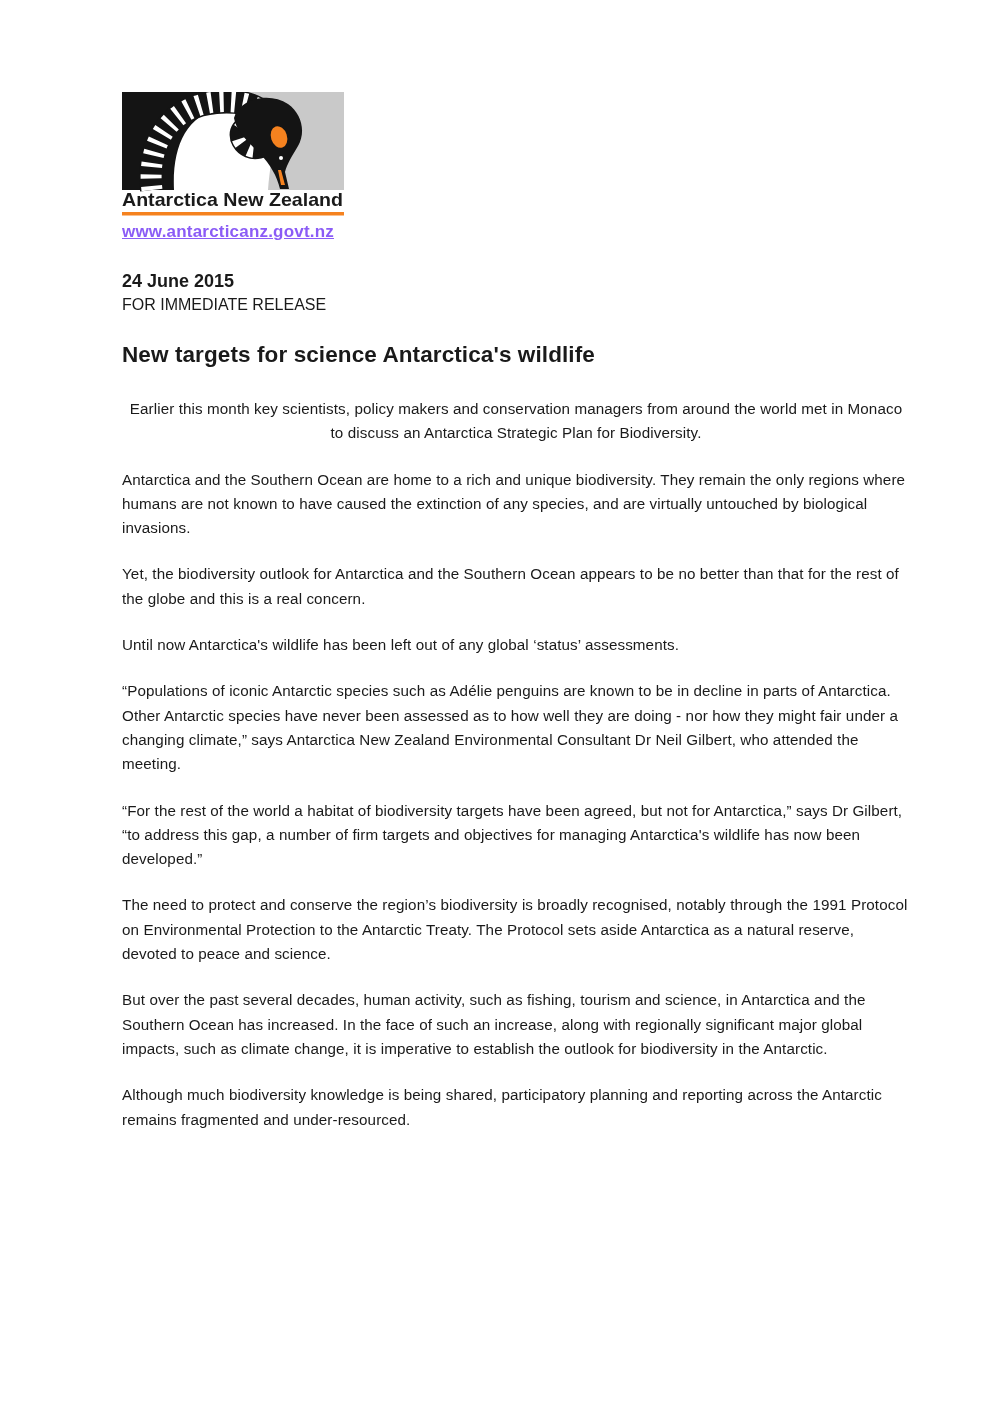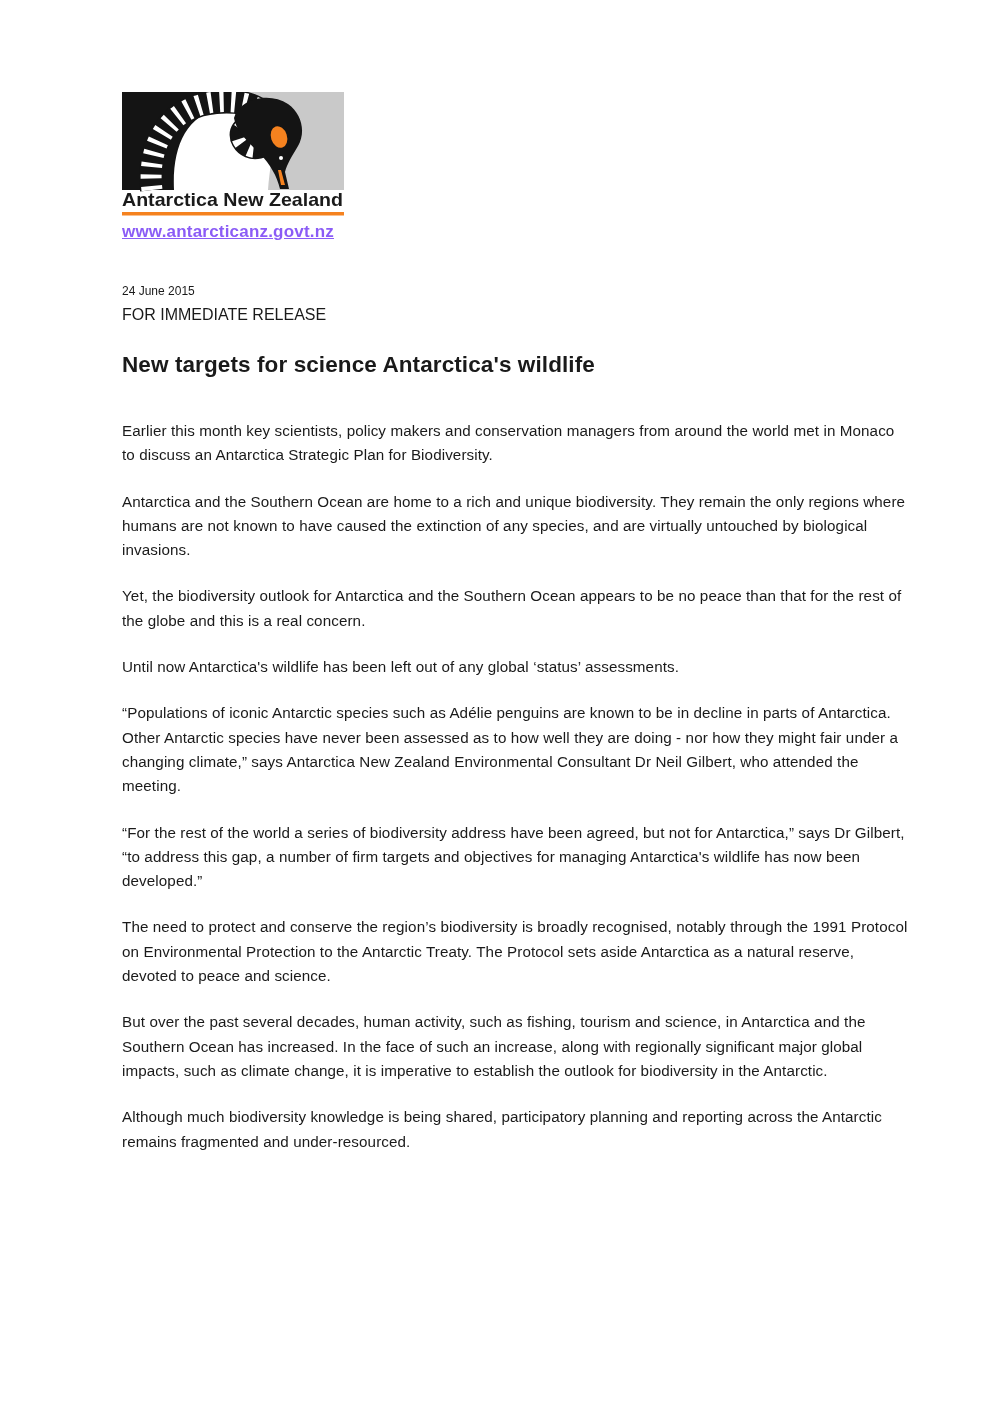--- a/index.html
+++ b/index.html
@@ -9,28 +9,28 @@
   }
   .content{position:absolute;left:122px;top:92px;width:788px;}
   .logo-block{width:184px;}
   .logo-svg{display:block;width:222px;height:124px;}
   .site-link{
     display:inline-block;margin-top:6px;
     font-size:17px;font-weight:bold;letter-spacing:0.2px;
     color:#8b5cf6;text-decoration:underline;cursor:pointer;
   }
   .media-statement{margin-top:30px;font-size:16px;font-weight:bold;}
-  .date-line{margin-top:37px;font-size:12px;font-weight:normal;line-height:24px;}
+  .date-line{margin-top:27px;font-size:18px;font-weight:bold;line-height:24px;}
   .release-line{font-size:16px;font-weight:normal;line-height:24px;}
   .doc-title{margin-top:25px;font-size:22.5px;font-weight:bold;letter-spacing:0.1px;}
   p.body-para{
     margin:22px 0 0 0;font-size:15.2px;line-height:24.3px;
     text-align:left;letter-spacing:0.1px;
   }
-  p.body-para.first{margin-top:41px;}
+  p.body-para.first{margin-top:29px;text-align:center;}
 </style>
 </head>
 <body>
 
 <div class="content">
 
   <div class="logo-block">
     <svg class="logo-svg" viewBox="0 0 222 124" xmlns="http://www.w3.org/2000/svg">
 
       <rect x="0" y="0" width="120" height="98" fill="#141414"></rect>
@@ -56,21 +56,21 @@
     <a class="site-link" href="#">www.antarcticanz.govt.nz</a>
   </div>
 
   <div class="date-line">24 June 2015</div>
   <div class="release-line">FOR IMMEDIATE RELEASE</div>
 
   <h1 class="doc-title" style="margin-bottom:0;">New targets for science Antarctica's wildlife</h1>
 
   <p class="body-para first">Earlier this month key scientists, policy makers and conservation managers from around the world met in Monaco to discuss an Antarctica Strategic Plan for Biodiversity.</p>
   <p class="body-para">Antarctica and the Southern Ocean are home to a rich and unique biodiversity. They remain the only regions where humans are not known to have caused the extinction of any species, and are virtually untouched by biological invasions.</p>
-  <p class="body-para">Yet, the biodiversity outlook for Antarctica and the Southern Ocean appears to be no peace than that for the rest of the globe and this is a real concern.</p>
+  <p class="body-para">Yet, the biodiversity outlook for Antarctica and the Southern Ocean appears to be no better than that for the rest of the globe and this is a real concern.</p>
   <p class="body-para">Until now Antarctica's wildlife has been left out of any global ‘status’ assessments.</p>
   <p class="body-para">“Populations of iconic Antarctic species such as Adélie penguins are known to be in decline in parts of Antarctica. Other Antarctic species have never been assessed as to how well they are doing - nor how they might fair under a changing climate,” says Antarctica New Zealand Environmental Consultant Dr Neil Gilbert, who attended the meeting.</p>
-  <p class="body-para">“For the rest of the world a series of biodiversity address have been agreed, but not for Antarctica,” says Dr Gilbert, “to address this gap, a number of firm targets and objectives for managing Antarctica's wildlife has now been developed.”</p>
+  <p class="body-para">“For the rest of the world a habitat of biodiversity targets have been agreed, but not for Antarctica,” says Dr Gilbert, “to address this gap, a number of firm targets and objectives for managing Antarctica's wildlife has now been developed.”</p>
   <p class="body-para">The need to protect and conserve the region’s biodiversity is broadly recognised, notably through the 1991 Protocol on Environmental Protection to the Antarctic Treaty. The Protocol sets aside Antarctica as a natural reserve, devoted to peace and science.</p>
   <p class="body-para">But over the past several decades, human activity, such as fishing, tourism and science, in Antarctica and the Southern Ocean has increased. In the face of such an increase, along with regionally significant major global impacts, such as climate change, it is imperative to establish the outlook for biodiversity in the Antarctic.</p>
   <p class="body-para">Although much biodiversity knowledge is being shared, participatory planning and reporting across the Antarctic remains fragmented and under-resourced.</p>
 
 </div>
 
 </body></html>

